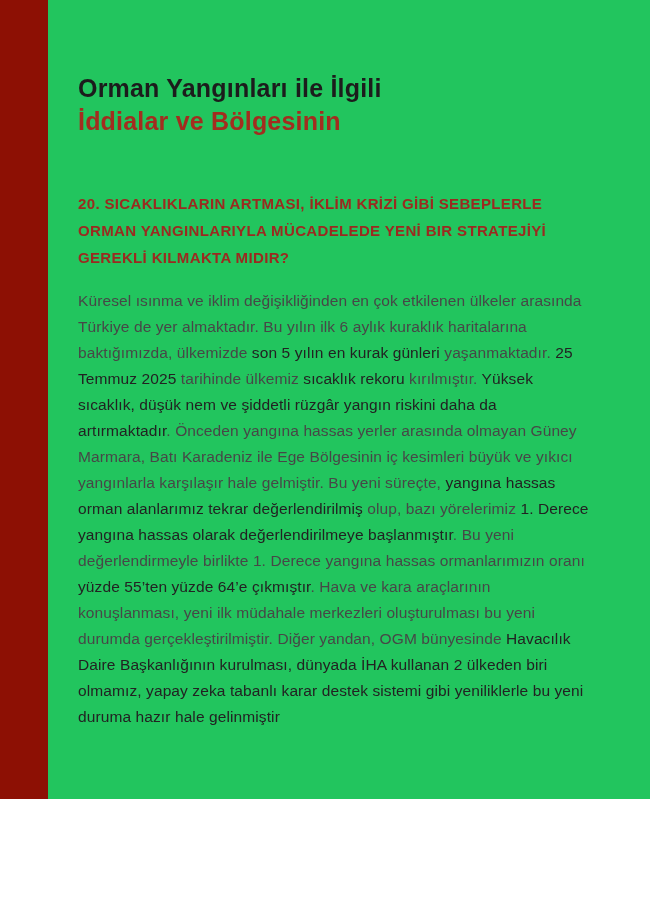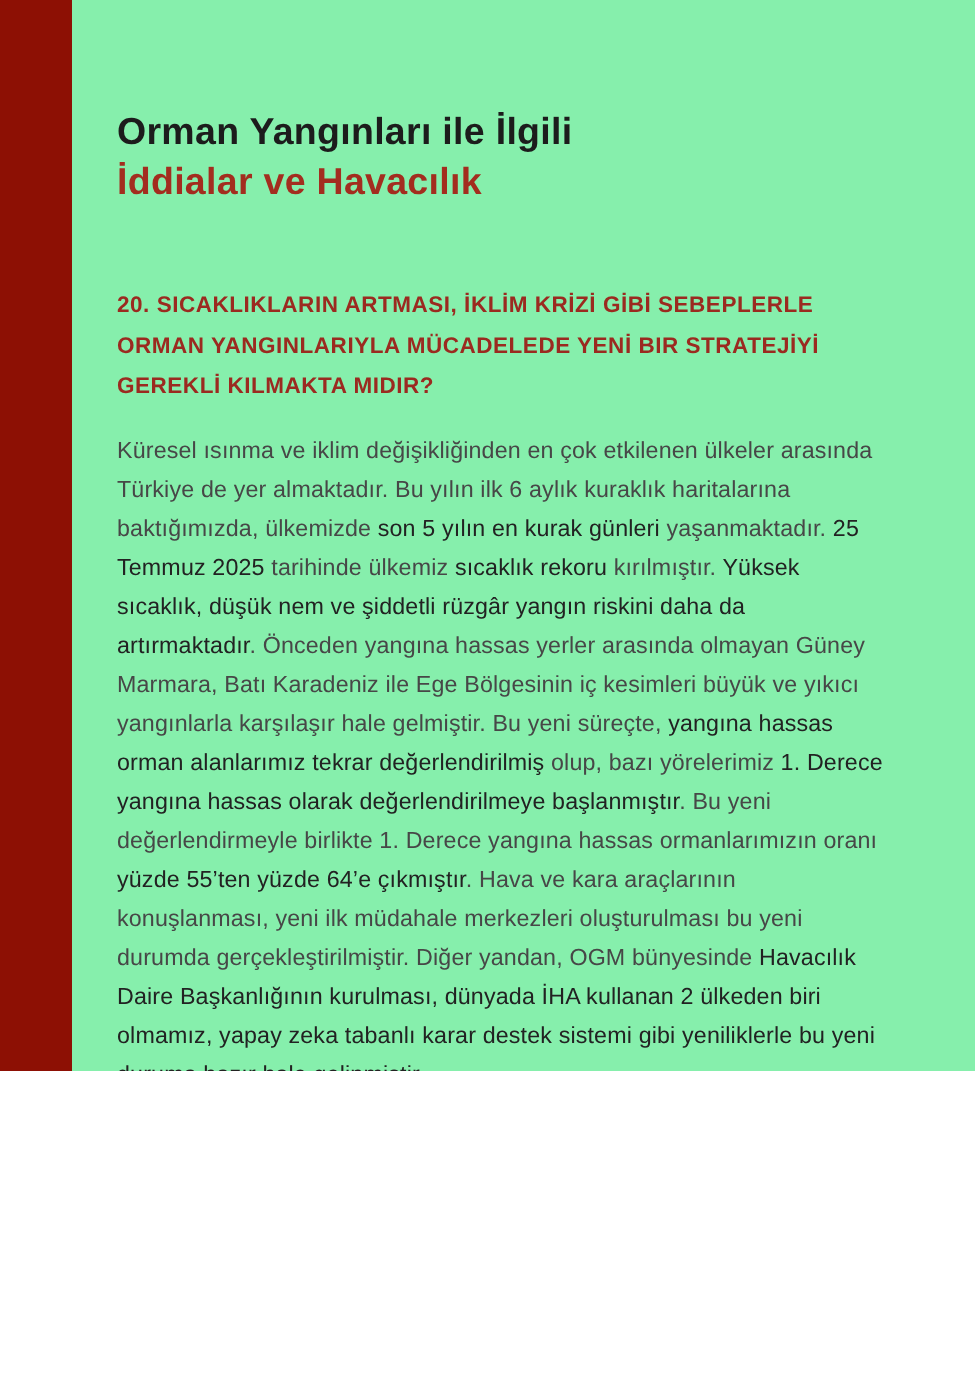--- a/index.html
+++ b/index.html
@@ -8,22 +8,22 @@
     --heading-red: #9b2a20;
     --body-gray: #474747;
     --bold-dark: #222222;
     --rule-gray: #6f6f6f;
   }
   * { box-sizing: border-box; }
   html, body { margin: 0; padding: 0; background: #ffffff; }
   .page {
     position: relative;
     width: 650px;
-    height: 714px;
-    background: #86efac;
+    height: 799px;
+    background: #22c55e;
     overflow: hidden;
     font-family: "Liberation Sans", sans-serif;
   }
   .accent-strip {
     position: absolute;
     left: 0; top: 0;
     width: 48px; height: 100%;
     background: var(--accent-strip);
   }
   .content {
@@ -81,21 +81,21 @@
 </style>
 </head>
 <body>
 
 <div class="page">
   <div class="accent-strip"></div>
 
   <div class="content">
     <h1 class="doc-title">
       <span class="title-line title-line-1">Orman Yangınları ile İlgili</span>
-      <span class="title-line title-line-2">İddialar ve Havacılık</span>
+      <span class="title-line title-line-2">İddialar ve Bölgesinin</span>
     </h1>
 
     <h2 class="section-heading">20. SICAKLIKLARIN ARTMASI, İKLİM KRİZİ GİBİ SEBEPLERLE ORMAN YANGINLARIYLA MÜCADELEDE YENİ BIR STRATEJİYİ GEREKLİ KILMAKTA MIDIR?</h2>
 
     <p class="body-text"><span>Küresel ısınma ve iklim değişikliğinden en çok etkilenen ülkeler arasında Türkiye de yer almaktadır. Bu yılın ilk 6 aylık kuraklık haritalarına baktığımızda, ülkemizde </span><b>son 5 yılın en kurak günleri</b><span> yaşanmaktadır. </span><b>25 Temmuz 2025</b><span> tarihinde ülkemiz </span><b>sıcaklık rekoru</b><span> kırılmıştır. </span><b>Yüksek sıcaklık, düşük nem ve şiddetli rüzgâr yangın riskini daha da artırmaktadır</b><span>. Önceden yangına hassas yerler arasında olmayan Güney Marmara, Batı Karadeniz ile Ege Bölgesinin iç kesimleri büyük ve yıkıcı yangınlarla karşılaşır hale gelmiştir. Bu yeni süreçte, </span><b>yangına hassas orman alanlarımız tekrar değerlendirilmiş</b><span> olup, bazı yörelerimiz </span><b>1. Derece yangına hassas olarak değerlendirilmeye başlanmıştır</b><span>. Bu yeni değerlendirmeyle birlikte 1. Derece yangına hassas ormanlarımızın oranı </span><b>yüzde 55’ten yüzde 64’e çıkmıştır</b><span>. Hava ve kara araçlarının konuşlanması, yeni ilk müdahale merkezleri oluşturulması bu yeni durumda gerçekleştirilmiştir. Diğer yandan, OGM bünyesinde </span><b>Havacılık Daire Başkanlığının kurulması, dünyada İHA kullanan 2 ülkeden biri olmamız, yapay zeka tabanlı karar destek sistemi gibi yeniliklerle bu yeni duruma hazır hale gelinmiştir</b></p>
   </div>
 
   <hr class="footer-rule">
   <div class="page-number">18</div>
 </div>

